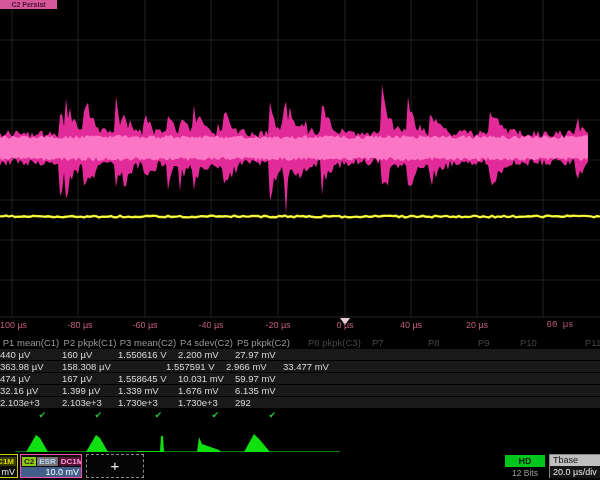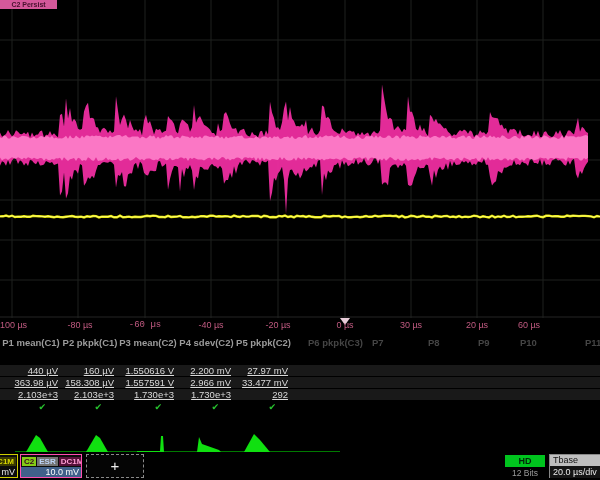--- a/index.html
+++ b/index.html
@@ -14,24 +14,24 @@
   .trig-marker{position:absolute;left:340px;top:318px;width:0;height:0;
       border-left:5px solid transparent;border-right:5px solid transparent;border-top:7px solid #e9cdd9;}
 
   
   .axis-row{position:absolute;left:0;top:317px;width:600px;height:16px;}
   .axis-label{position:absolute;top:3px;transform:translateX(-50%);color:#c05a80;font-size:9px;white-space:nowrap;}
 
   
   .mtable{position:absolute;left:0;top:336px;width:600px;}
   .mrow{position:relative;display:flex;width:600px;height:11px;line-height:11px;font-size:9.5px;}
-  .mrow.header{height:13px;line-height:13px;color:#9b9b9b;margin-bottom:16px;font-weight:bold;}
+  .mrow.header{height:13px;line-height:13px;color:#9b9b9b;margin-bottom:0;}
   .mrow.vals{background:#191919;border-bottom:1px solid #000;color:#d9d9d9;}
   .hcell{text-align:center;overflow:hidden;white-space:nowrap;}
-  .vcell{text-align:right;padding-right:4px;box-sizing:border-box;overflow:hidden;white-space:nowrap;text-decoration:underline;}
+  .vcell{padding-right:4px;box-sizing:border-box;overflow:hidden;white-space:nowrap;}
   .dimh{position:absolute;top:0;color:#454545;font-size:9.5px;white-space:nowrap;}
   .mrow.checks{height:12px;line-height:12px;background:transparent;}
   .chk{text-align:right;padding-right:16px;box-sizing:border-box;color:#27c22e;font-size:9px;}
 
   
   .histicons{position:absolute;left:0;top:432px;width:600px;height:22px;}
   .bottom-bar{position:absolute;left:0;top:454px;width:600px;height:26px;background:#000;}
   .descbox{position:absolute;top:0;height:24px;border:1px solid;background:#0c0c0c;box-sizing:border-box;overflow:hidden;}
   .descbox .toprow{height:11px;display:flex;align-items:center;gap:1px;padding:1px 1px 0 1px;}
   .descbox .botrow{height:11px;font-size:9px;line-height:11px;text-align:right;padding-right:2px;color:#e8e8e8;}
@@ -78,27 +78,27 @@
         <path d="M0,216.5 L0,216.4 L3,216.3 L6,215.6 L9,216.6 L12,215.7 L15,217.0 L18,216.6 L21,216.8 L24,216.2 L27,216.8 L30,216.8 L33,215.8 L36,216.1 L39,216.2 L42,216.4 L45,216.7 L48,216.2 L51,216.7 L54,217.3 L57,216.5 L60,217.0 L63,217.2 L66,216.8 L69,216.4 L72,216.0 L75,216.7 L78,217.0 L81,216.6 L84,217.4 L87,216.3 L90,216.8 L93,216.0 L96,216.1 L99,217.4 L102,216.6 L105,216.7 L108,216.7 L111,216.1 L114,217.3 L117,217.2 L120,215.7 L123,217.2 L126,217.0 L129,216.6 L132,217.3 L135,216.8 L138,217.0 L141,217.0 L144,216.4 L147,215.8 L150,216.2 L153,215.6 L156,215.9 L159,217.0 L162,216.9 L165,217.2 L168,215.9 L171,217.0 L174,216.7 L177,216.6 L180,215.9 L183,217.3 L186,217.1 L189,217.4 L192,216.8 L195,217.3 L198,216.8 L201,216.1 L204,216.2 L207,216.7 L210,215.8 L213,215.7 L216,216.6 L219,216.2 L222,216.5 L225,216.2 L228,216.4 L231,217.1 L234,215.6 L237,216.5 L240,216.9 L243,215.9 L246,216.6 L249,216.6 L252,215.9 L255,216.0 L258,216.0 L261,217.2 L264,215.7 L267,216.2 L270,217.3 L273,217.0 L276,217.3 L279,215.9 L282,216.4 L285,215.6 L288,217.0 L291,216.3 L294,217.4 L297,215.8 L300,216.4 L303,216.0 L306,216.9 L309,216.0 L312,216.8 L315,217.2 L318,217.3 L321,217.2 L324,215.7 L327,216.3 L330,216.5 L333,216.0 L336,216.1 L339,215.9 L342,217.4 L345,216.4 L348,217.3 L351,217.2 L354,216.9 L357,216.6 L360,217.2 L363,216.7 L366,216.0 L369,216.8 L372,216.7 L375,215.7 L378,216.5 L381,216.2 L384,215.7 L387,215.9 L390,215.8 L393,216.1 L396,215.8 L399,217.1 L402,215.9 L405,217.4 L408,216.9 L411,215.8 L414,216.1 L417,217.1 L420,216.5 L423,215.8 L426,216.8 L429,216.6 L432,217.4 L435,215.7 L438,216.3 L441,216.8 L444,216.1 L447,215.9 L450,217.1 L453,216.5 L456,217.2 L459,216.1 L462,217.3 L465,216.6 L468,217.0 L471,216.6 L474,215.7 L477,216.1 L480,217.3 L483,216.3 L486,216.9 L489,217.4 L492,215.8 L495,217.4 L498,216.4 L501,216.9 L504,215.7 L507,217.0 L510,216.9 L513,215.7 L516,217.3 L519,216.6 L522,216.8 L525,216.6 L528,216.3 L531,216.5 L534,216.0 L537,215.7 L540,216.6 L543,217.2 L546,215.8 L549,215.6 L552,216.4 L555,216.1 L558,216.3 L561,216.7 L564,216.8 L567,215.6 L570,216.2 L573,215.7 L576,215.9 L579,216.1 L582,215.9 L585,215.9 L588,216.1 L591,216.4 L594,217.3 L597,216.0 L600,216.6" fill="none" stroke="#ffff7a" stroke-width="1"></path>
       </svg>
     <div class="persist-badge">C2 Persist</div>
   </div>
 
   <div class="axis-row">
     <div class="trig-marker" style="top:1px"></div>
     <div id="axis-labels">
         <span class="axis-label" style="left: 12px;">-100 µs</span>
         <span class="axis-label" style="left: 80px;">-80 µs</span>
-        <span class="axis-label" style="left: 145px; font-family: Liberation Mono, monospace;">-60 µs</span>
+        <span class="axis-label" style="left: 145px;">-60 µs</span>
         <span class="axis-label" style="left: 211px;">-40 µs</span>
         <span class="axis-label" style="left: 278px;">-20 µs</span>
         <span class="axis-label" style="left: 345px;">0 µs</span>
-        <span class="axis-label" style="left: 411px;">30 µs</span>
+        <span class="axis-label" style="left: 411px;">40 µs</span>
         <span class="axis-label" style="left: 477px;">20 µs</span>
-        <span class="axis-label" style="left: 529px;">60 µs</span>
+        <span class="axis-label" style="left: 560px; font-family: Liberation Mono, monospace;">60 µs</span>
       </div>
   </div>
 
   <div class="mtable">
     <div class="mrow header" id="mt-header">
         <span class="hcell" style="width: 62px;">P1 mean(C1)</span>
         <span class="hcell" style="width: 56px;">P2 pkpk(C1)</span>
         <span class="hcell" style="width: 60px;">P3 mean(C2)</span>
         <span class="hcell" style="width: 57px;">P4 sdev(C2)</span>
         <span class="hcell" style="width: 57px;">P5 pkpk(C2)</span>
@@ -113,23 +113,37 @@
         <div class="mrow vals">
           <span class="vcell" style="width: 62px;">440 µV</span>
           <span class="vcell" style="width: 56px;">160 µV</span>
           <span class="vcell" style="width: 60px;">1.550616 V</span>
           <span class="vcell" style="width: 57px;">2.200 mV</span>
           <span class="vcell" style="width: 57px;">27.97 mV</span>
         </div>
         <div class="mrow vals">
           <span class="vcell" style="width: 62px;">363.98 µV</span>
           <span class="vcell" style="width: 56px;">158.308 µV</span>
-          <span class="vcell" style="width: 60px;">1.557591 V</span>
+          <span class="vcell" style="width: 60px; margin-left: 48px;">1.557591 V</span>
           <span class="vcell" style="width: 57px;">2.966 mV</span>
           <span class="vcell" style="width: 57px;">33.477 mV</span>
+        </div>
+        <div class="mrow vals">
+          <span class="vcell" style="width: 62px;">474 µV</span>
+          <span class="vcell" style="width: 56px;">167 µV</span>
+          <span class="vcell" style="width: 60px;">1.558645 V</span>
+          <span class="vcell" style="width: 57px;">10.031 mV</span>
+          <span class="vcell" style="width: 57px;">59.97 mV</span>
+        </div>
+        <div class="mrow vals">
+          <span class="vcell" style="width: 62px;">32.16 µV</span>
+          <span class="vcell" style="width: 56px;">1.399 µV</span>
+          <span class="vcell" style="width: 60px;">1.339 mV</span>
+          <span class="vcell" style="width: 57px;">1.676 mV</span>
+          <span class="vcell" style="width: 57px;">6.135 mV</span>
         </div>
         <div class="mrow vals">
           <span class="vcell" style="width: 62px;">2.103e+3</span>
           <span class="vcell" style="width: 56px;">2.103e+3</span>
           <span class="vcell" style="width: 60px;">1.730e+3</span>
           <span class="vcell" style="width: 57px;">1.730e+3</span>
           <span class="vcell" style="width: 57px;">292</span>
         </div>
       </div>
     <div class="mrow checks" id="mt-checks">

